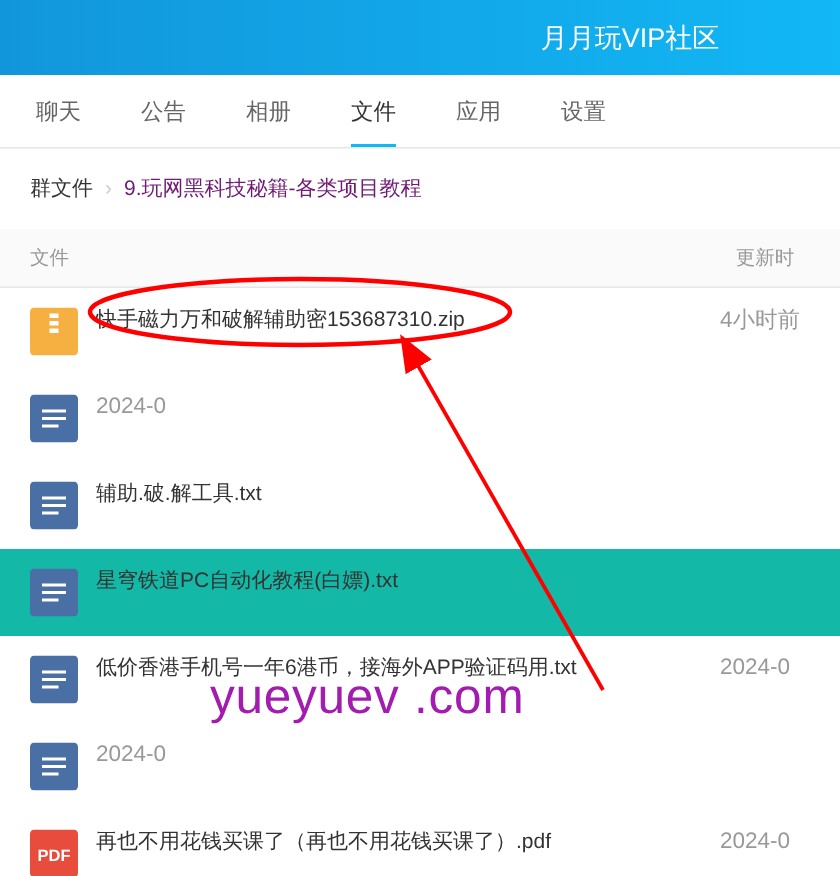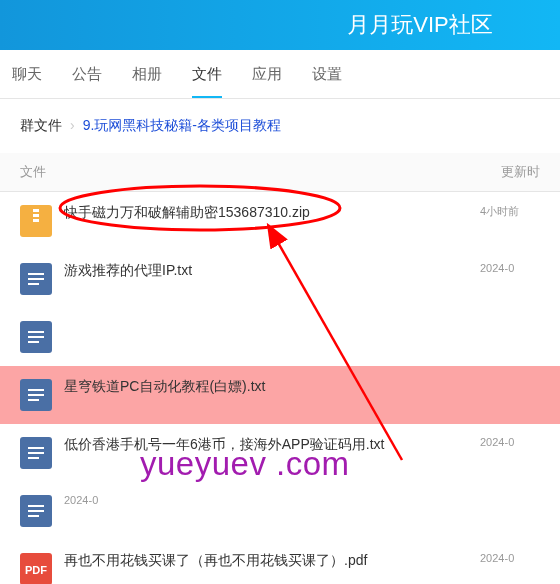--- a/index.html
+++ b/index.html
@@ -11,27 +11,27 @@
       overflow: hidden;
       position: relative;
     }
     .header {
       height: 50px;
       background: linear-gradient(90deg, #1296db, #12b7f5);
       display: flex;
       align-items: center;
       justify-content: center;
       color: #fff;
-      font-size: 22px;
+      font-size: 18px;
       padding-left: 280px;
     }
     .tabs {
       display: flex;
-      padding: 15px 12px 0;
-      gap: 30px;
+      padding: 15px 24px 0;
+      gap: 40px;
       border-bottom: 1px solid #e5e5e5;
       font-size: 15px;
       color: #666;
     }
     .tab {
       padding-bottom: 12px;
       cursor: pointer;
     }
     .tab.active {
       color: #333;
@@ -40,41 +40,41 @@
     }
     .breadcrumb {
       padding: 18px 20px;
       font-size: 14px;
       color: #333;
       display: flex;
       align-items: flex-start;
       gap: 8px;
     }
     .breadcrumb .sep { color: #ccc; }
-    .breadcrumb .path { color: #1d4ed8; }
+    .breadcrumb .path { color: #701a75; }
     .table-header {
       display: flex;
       padding: 10px 20px;
       font-size: 13px;
       color: #999;
       border-bottom: 1px solid #e5e5e5;
       background: #fafafa;
     }
     .col-name { flex: 1; }
-    .col-time { width: 60px; text-align: right; }
+    .col-time { width: 60px; text-align: center; }
     .file-list { }
     .file-row {
       display: flex;
       align-items: flex-start;
       padding: 12px 20px;
       font-size: 14px;
       color: #333;
     }
     .file-row.highlighted {
-      background: #fca5a5;
+      background: #14b8a6;
     }
     .file-icon {
       width: 32px;
       height: 34px;
       border-radius: 3px;
       margin-right: 12px;
       display: flex;
       align-items: center;
       justify-content: center;
       flex-shrink: 0;
@@ -83,21 +83,21 @@
     .file-icon svg { width: 32px; height: 32px; }
     .file-name {
       flex: 1;
       white-space: nowrap;
       overflow: hidden;
       text-overflow: ellipsis;
     }
     .file-time {
       width: 60px;
       color: #999;
-      font-size: 11px;
+      font-size: 15px;
       white-space: nowrap;
     }
     .annotation-layer {
       position: absolute;
       top: 0; left: 0;
       width: 560px;
       height: 584px;
       pointer-events: none;
     }
     .watermark {
@@ -153,32 +153,32 @@
     </div>
     <div class="file-row">
       <div class="file-icon">
         <svg viewBox="0 0 32 32">
           <rect width="32" height="32" rx="3" fill="#4a6fa5"></rect>
           <rect x="8" y="10" width="16" height="2" fill="#fff"></rect>
           <rect x="8" y="15" width="16" height="2" fill="#fff"></rect>
           <rect x="8" y="20" width="11" height="2" fill="#fff"></rect>
         </svg>
       </div>
-      <div class="file-name">游戏推荐的代理IP.txt</div>
-      <div class="file-time">2024-0</div>
-    </div>
-    <div class="file-row">
-      <div class="file-icon">
-        <svg viewBox="0 0 32 32">
-          <rect width="32" height="32" rx="3" fill="#4a6fa5"></rect>
-          <rect x="8" y="10" width="16" height="2" fill="#fff"></rect>
-          <rect x="8" y="15" width="16" height="2" fill="#fff"></rect>
-          <rect x="8" y="20" width="11" height="2" fill="#fff"></rect>
-        </svg>
-      </div>
+      <div class="file-time">2024-0</div>
+    </div>
+    <div class="file-row">
+      <div class="file-icon">
+        <svg viewBox="0 0 32 32">
+          <rect width="32" height="32" rx="3" fill="#4a6fa5"></rect>
+          <rect x="8" y="10" width="16" height="2" fill="#fff"></rect>
+          <rect x="8" y="15" width="16" height="2" fill="#fff"></rect>
+          <rect x="8" y="20" width="11" height="2" fill="#fff"></rect>
+        </svg>
+      </div>
+      <div class="file-name">辅助.破.解工具.txt</div>
       <div class="file-time"></div>
     </div>
     <div class="file-row highlighted">
       <div class="file-icon">
         <svg viewBox="0 0 32 32">
           <rect width="32" height="32" rx="3" fill="#4a6fa5"></rect>
           <rect x="8" y="10" width="16" height="2" fill="#fff"></rect>
           <rect x="8" y="15" width="16" height="2" fill="#fff"></rect>
           <rect x="8" y="20" width="11" height="2" fill="#fff"></rect>
         </svg>

